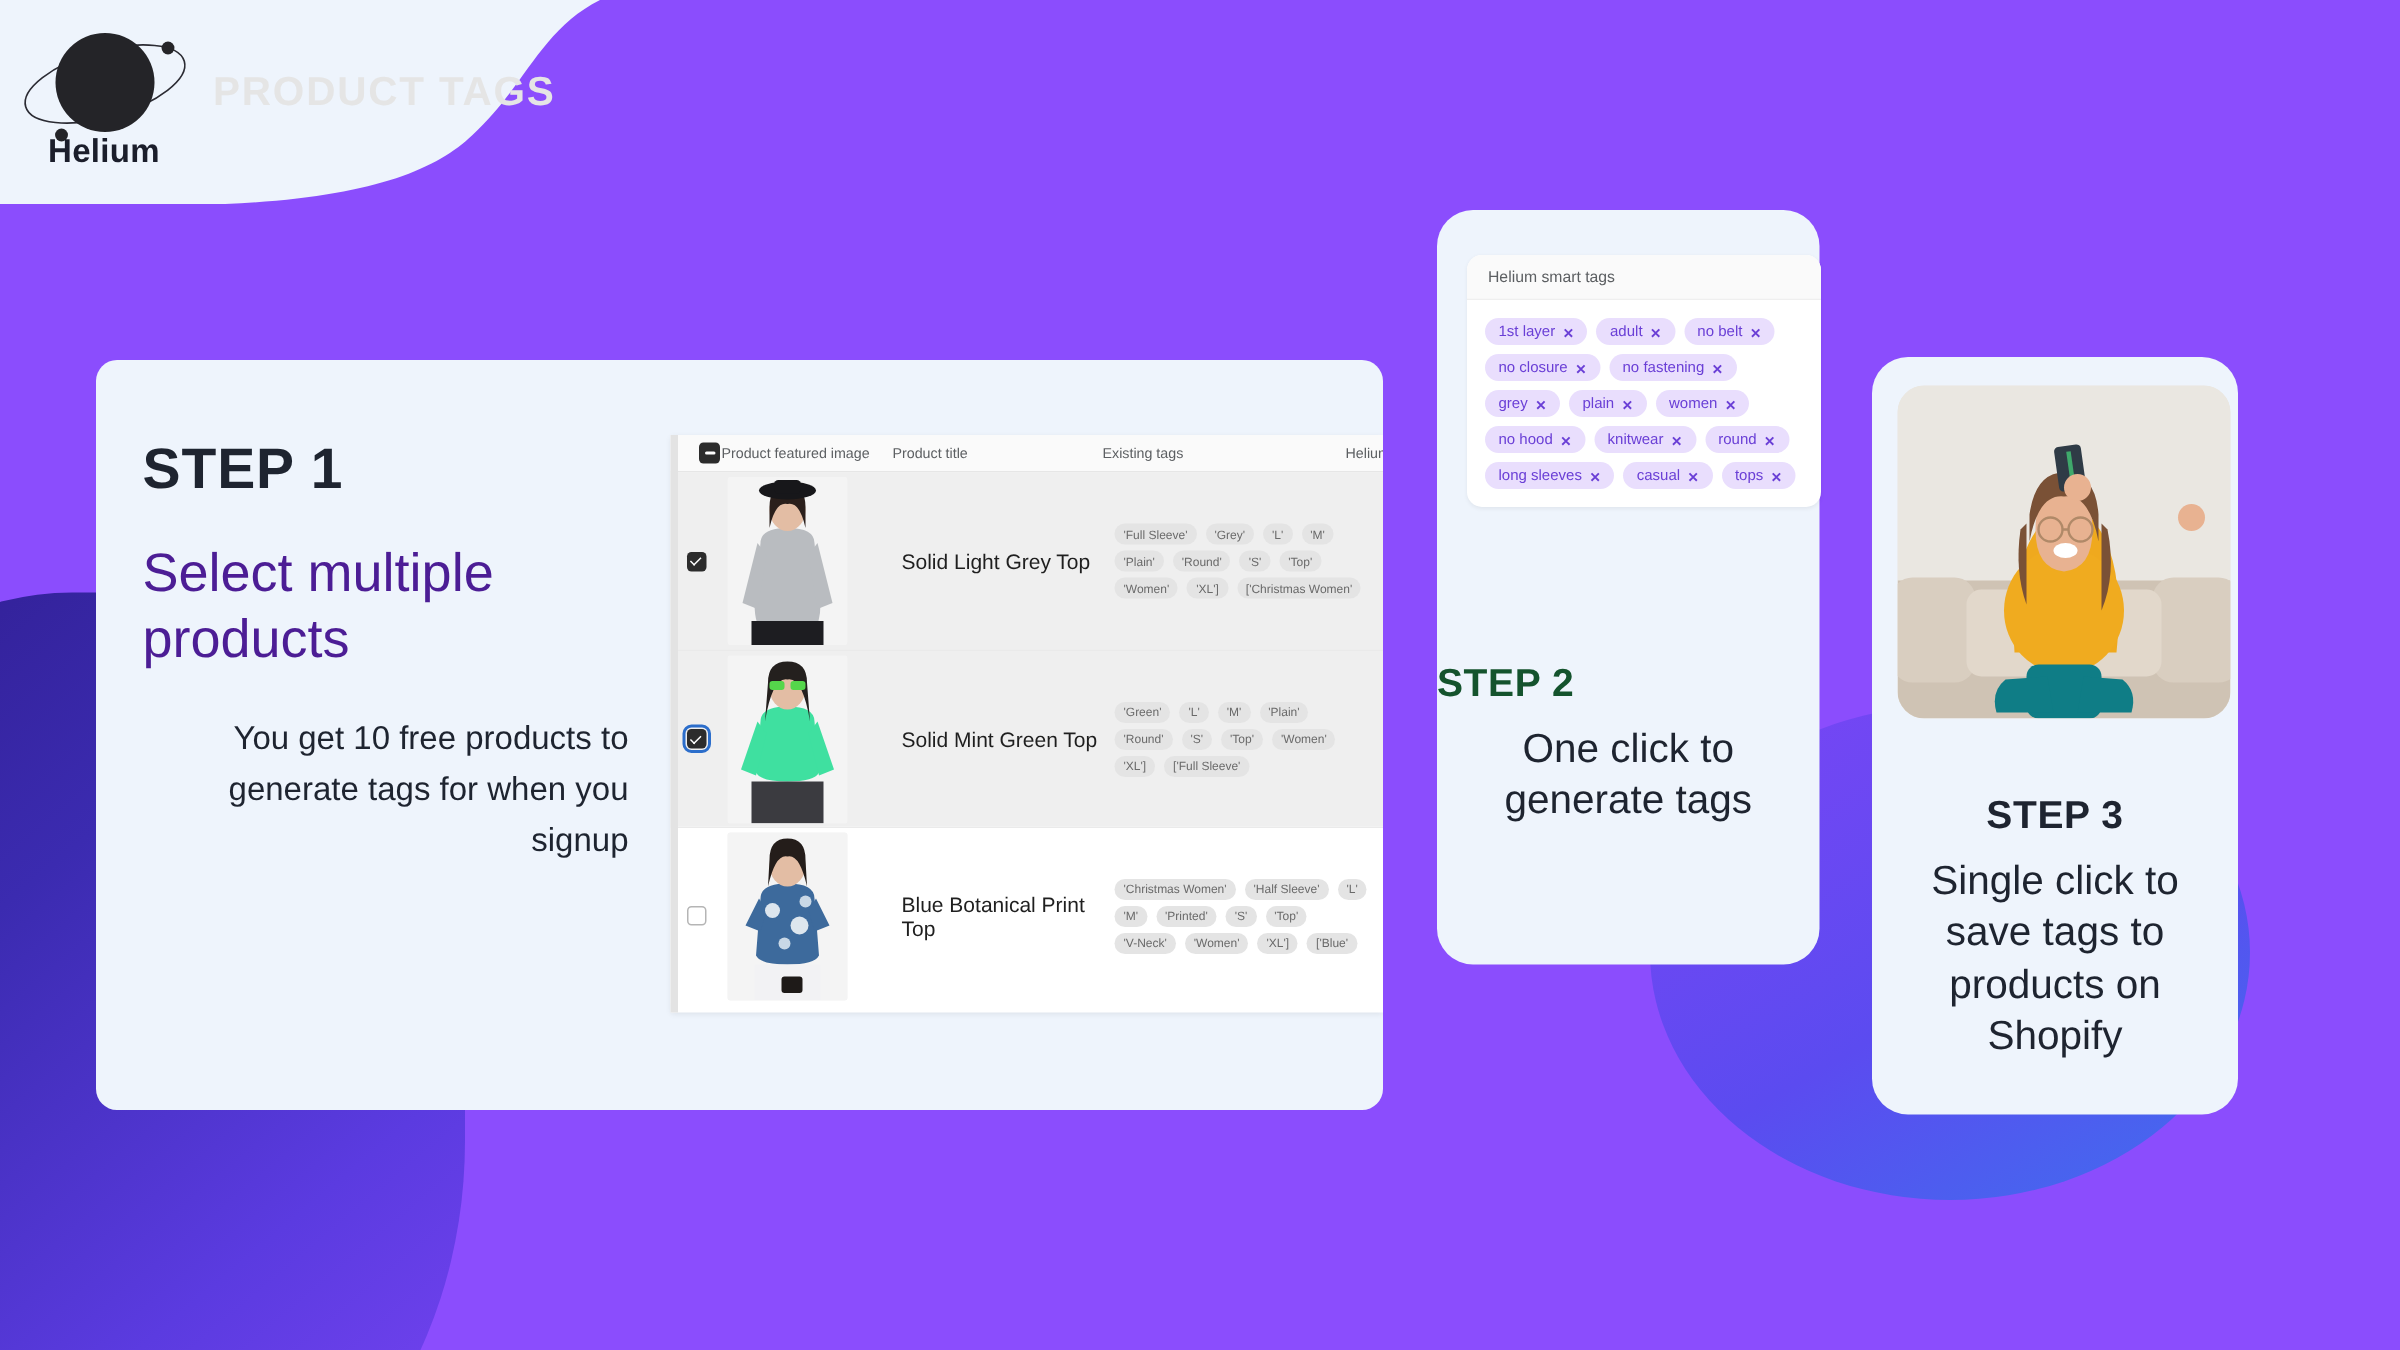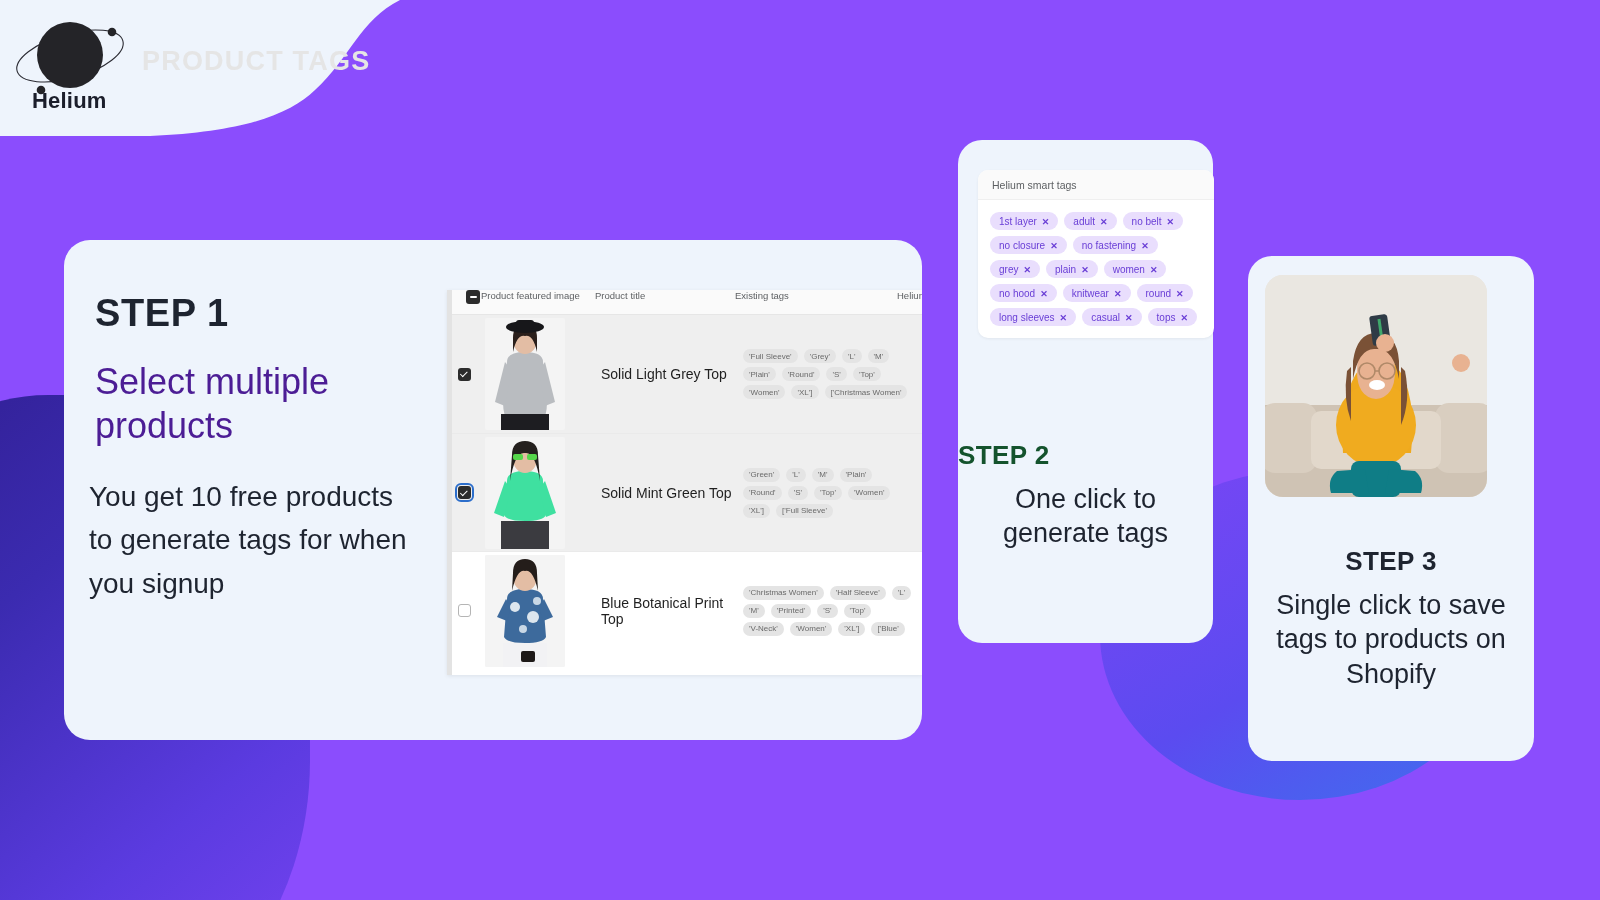--- a/index.html
+++ b/index.html
@@ -34,47 +34,47 @@
     font-size:22px; font-weight:600; color:#1B1E2B; letter-spacing:.2px;
   }
   .header-title {
     position:absolute; left:142px; top:46px; z-index:8;
     font-size:27px; font-weight:700; color:#e5e5e5; letter-spacing:1.2px;
   }
 
   
   .card-step1 {
     position:absolute; left:64px; top:240px; width:858px; height:500px;
-    background:#EEF4FC; border-radius:26px; z-index:3; overflow:hidden;
+    background:#EEF4FC; border-radius:14px; z-index:3; overflow:hidden;
   }
   .s1-step {
     position:absolute; left:31px; top:52px;
     font-size:38px; font-weight:700; color:#1E2430; letter-spacing:.6px;
   }
   .s1-head {
     position:absolute; left:31px; top:120px; width:350px;
     font-size:36px; font-weight:400; color:#4c1d95; line-height:1.22;
   }
   .s1-body {
     position:absolute; left:25px; top:235px; width:330px;
-    font-size:28px; font-weight:400; color:#1E2430; line-height:1.55;
+    font-size:22px; font-weight:400; color:#1E2430; line-height:1.55;text-align:right;
   }
 
   
   .table-wrap {
     position:absolute; left:383px; top:50px; width:475px; height:385px;
     background:#fff; overflow:hidden;
     box-shadow:0 1px 4px rgba(0,0,0,.08);
   }
   .table-scrollbar {
     position:absolute; left:383px; top:50px; width:5px; height:385px;
     background:#E3E3E3; z-index:4;
   }
   .thead {
-    display:flex; height:25px;
+    display:flex; align-items:center; height:25px;
     background:#FAFAFA; border-bottom:1px solid #E6E6E6;
     padding-left:9px; position:relative;
   }
   .th { font-size:9.5px; color:#5C5F62; white-space:nowrap; }
   .th-img  { position:absolute; left:34px; }
   .th-title{ position:absolute; left:148px; }
   .th-tags { position:absolute; left:288px; }
   .th-helium{ position:absolute; left:450px; }
 
   .hdr-cb {
@@ -141,21 +141,21 @@
     position:absolute; left:0; right:0; top:300px; 
     font-size:26px; font-weight:700; color:#14532d; letter-spacing:.4px;
   }
   .s2-body {
     position:absolute; left:14px; right:14px; top:342px; text-align:center;
     font-size:27px; font-weight:400; color:#1E2430; line-height:1.27;
   }
 
   
   .card-step3 {
-    position:absolute; left:1248px; top:256px; width:286px; height:505px;
+    position:absolute; left:1248px; top:238px; width:244px; height:505px;
     background:#EEF4FC; border-radius:24px; z-index:3;
   }
   .s3-photo {
     position:absolute; left:17px; top:19px; width:222px; height:222px;
     border-radius:18px; overflow:hidden; background:#E9E6E0;
   }
   .s3-step {
     position:absolute; left:0; right:0; top:290px; text-align:center;
     font-size:26px; font-weight:700; color:#1E2430; letter-spacing:.4px;
   }

